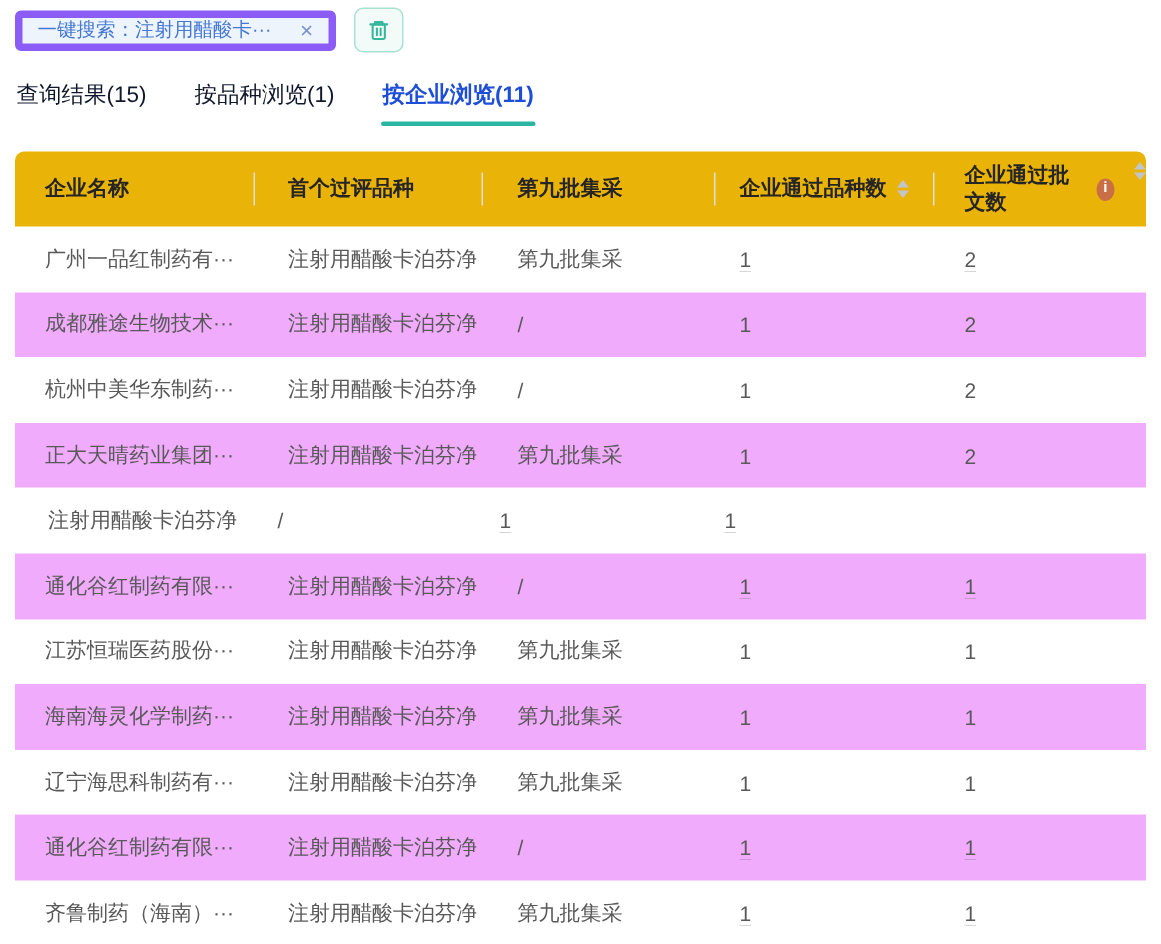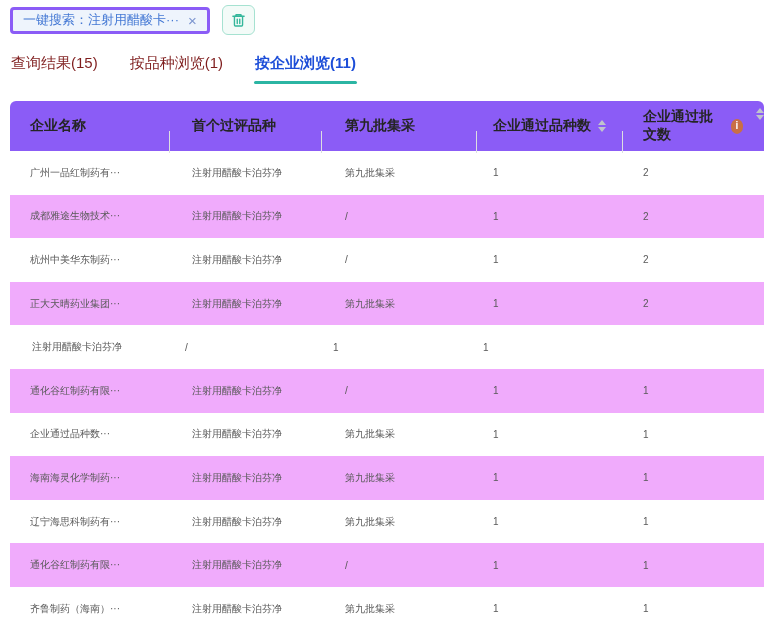--- a/index.html
+++ b/index.html
@@ -6,59 +6,59 @@
   html,body { margin:0; padding:0; }
   body {
     width:774px; height:629px; background:#ffffff; overflow:hidden;
     font-family:"Liberation Sans","DejaVu Sans",sans-serif;
     -webkit-font-smoothing:antialiased;
   }
 
   
   .toolbar { display:flex; align-items:center; gap:12px; padding:4px 0 0 10px; height:36px; }
   .tag {
-    display:inline-flex; align-items:center; gap:9px; height:27px; padding:0 10px;
-    border:3px solid #8b5cf6; background:#eef4fc; border-radius:4px;
+    display:inline-flex; align-items:center; gap:19px; height:27px; padding:0 10px;
+    border:5px solid #8b5cf6; background:#eef4fc; border-radius:4px;
     color:#4478d4; font-size:13px; white-space:nowrap;
   }
   .tag-close { color:#7b94cf; font-size:15px; line-height:1; cursor:pointer; }
   .trash-btn {
     width:33px; height:30px; border:1px solid #a6e2d1; background:#f3fbf8;
     border-radius:6px; display:inline-flex; align-items:center; justify-content:center; cursor:pointer;
   }
 
   
   .tabs { display:flex; gap:30px; padding-left:10px; margin-top:13px; }
-  .tab { position:relative; font-size:15px; color:#7f1d1d; padding:5px 1px 11px; cursor:pointer; }
+  .tab { position:relative; font-size:15px; color:#0f172a; padding:5px 1px 11px; cursor:pointer; }
   .tab.active { color:#1d4ed8; font-weight:bold; }
   .tab.active::after {
     content:""; position:absolute; left:0; right:0; bottom:0; height:3px;
     background:#2bb5a3; border-radius:2px;
   }
 
   
   .table { margin:17px 10px 0 10px; border-bottom:1px solid #e6ebf1; }
   .thead {
-    display:flex; background:#8b5cf6; border-radius:6px 6px 0 0; height:50px;
-    color:#252525; font-size:14px; font-weight:bold;align-items:center;
+    display:flex; background:#eab308; border-radius:6px 6px 0 0; height:50px;
+    color:#252525; font-size:14px; font-weight:bold;
   }
   .th { display:flex; align-items:center; position:relative; }
   .th:not(:last-child)::after {
     content:""; position:absolute; right:0; top:14px; height:22px; width:1px; background:#dcdee1;
   }
   .th-wrap { display:flex; flex-direction:row; justify-content:center; align-items:flex-start; gap:3px; }
   .th-line { display:flex; align-items:center; }
 
   .c1 { width:160px; padding-left:20px; }
   .c2 { width:152px; padding-left:22px; }
   .c3 { width:155px; padding-left:23px; }
   .c4 { width:146px; padding-left:16px; }
   .c5 { width:141px; padding-left:20px; }
 
-  .trow { display:flex; align-items:center; height:43.6px; font-size:10px; color:#595959; }
+  .trow { display:flex; align-items:center; height:43.6px; font-size:14px; color:#595959; }
   .trow.alt { background:#f0abfc;justify-content:space-between; }
   .cell { white-space:nowrap; overflow:hidden; }
   .num-link { text-decoration:underline; text-underline-offset:3px; cursor:pointer; color:#595959; }
 
   
   .sorter { display:inline-flex; flex-direction:column; gap:2px; margin-left:7px; }
   .sorter.below { margin-left:10px; }
   .caret { width:0; height:0; border-left:4px solid transparent; border-right:4px solid transparent; }
   .caret.up { border-bottom:5px solid #c0c4cc; }
   .caret.down { border-top:5px solid #c0c4cc; }
@@ -194,21 +194,21 @@
     <div class="cell c3">/</div>
     <div class="cell c4">
       <span class="num-link">1</span>
     </div>
     <div class="cell c5">
       <span class="num-link">1</span>
     </div>
   </div>
 
   <div class="trow">
-    <div class="cell c1">企业通过品种数···</div>
+    <div class="cell c1">江苏恒瑞医药股份···</div>
     <div class="cell c2">注射用醋酸卡泊芬净</div>
     <div class="cell c3">第九批集采</div>
     <div class="cell c4">
       <span class="num-link">1</span>
     </div>
     <div class="cell c5">
       <span class="num-link">1</span>
     </div>
   </div>
 

